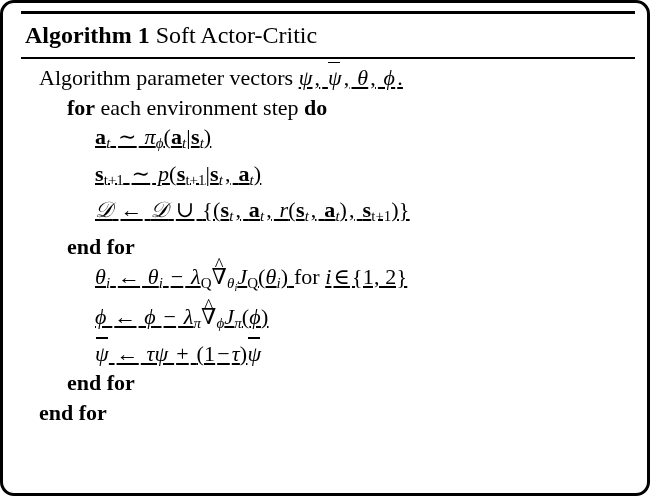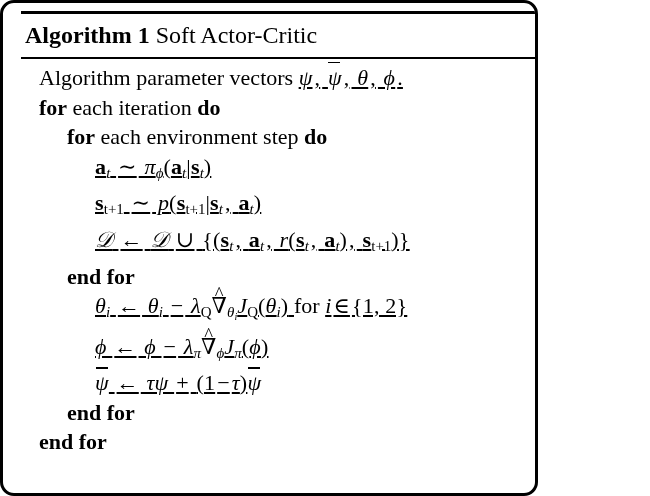--- a/index.html
+++ b/index.html
@@ -13,21 +13,21 @@
     overflow: hidden;
     font-family: "Liberation Serif", "DejaVu Serif", serif;
     color: #000000;
   }
 
   
   #figure-frame {
     position: absolute;
     left: 0;
     top: 0;
-    width: 538px;
+    width: 650px;
     height: 496px;
     box-sizing: border-box;
     border: 3px solid #000000;
     border-radius: 14px;
     background: #ffffff;
     overflow: hidden;
   }
 
   
   #algorithm-box {
@@ -150,25 +150,20 @@
       <div class="alg-line indent-1">
         <span class="txt">Algorithm parameter vectors</span>
         <span class="math">
           ψ<span class="op">,</span>
           <span class="bar">ψ</span><span class="op">,</span>
           θ<span class="op">,</span>
           ϕ<span class="op">.</span>
         </span>
       </div>
 
-      <div class="alg-line indent-1">
-        <span class="kw">for</span>
-        <span class="txt">each iteration</span>
-        <span class="kw">do</span>
-      </div>
 
       <div class="alg-line indent-2">
         <span class="kw">for</span>
         <span class="txt">each environment step</span>
         <span class="kw">do</span>
       </div>
 
       <div class="alg-line indent-3">
         <span class="math">
           <span class="bf">a</span><sub>t</sub>

